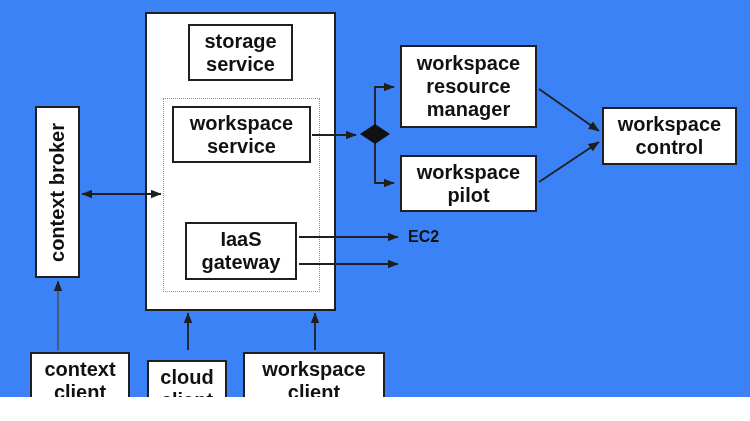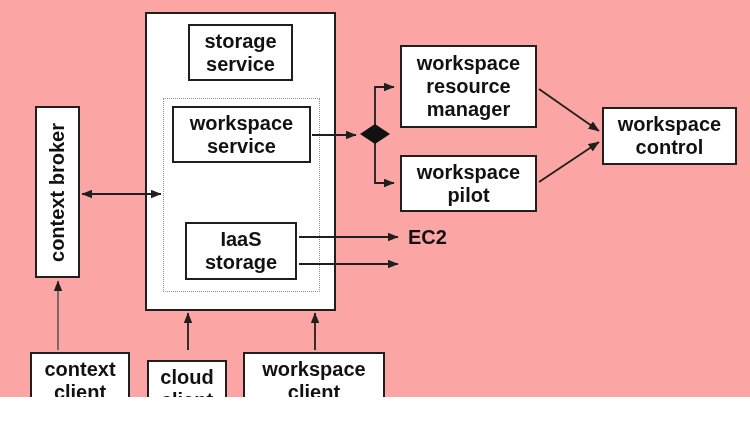--- a/index.html
+++ b/index.html
@@ -1,33 +1,33 @@
 <!DOCTYPE html>
 <html><head>
 <meta charset="utf-8">
 <style>
   html,body{margin:0;padding:0;background:#ffffff;}
   .stage{
-    position:relative;width:750px;height:397px;background:#fca5a5;
+    position:relative;width:750px;height:397px;background:#3b82f6;
     font-family:"Liberation Sans",sans-serif;font-weight:700;color:#111111;
     overflow:hidden;
   }
   .stage *{box-sizing:border-box;}
   .frame{position:absolute;border:2px solid #1f1f1f;background:#ffffff;}
   .dotted{position:absolute;border:1px dotted #8f8f8f;background:#ffffff;}
   .box{
     position:absolute;background:#ffffff;border:2px solid #1f1f1f;
     display:flex;align-items:center;justify-content:center;
     text-align:center;font-size:20px;line-height:23px;white-space:pre-line;
   }
   .vbox span{
     transform:rotate(-90deg);white-space:nowrap;display:block;
   }
   .floatlabel{
-    position:absolute;font-size:20px;line-height:22px;white-space:nowrap;
+    position:absolute;font-size:16px;line-height:22px;white-space:nowrap;
   }
   svg.connectors{position:absolute;left:0;top:0;pointer-events:none;}
 </style>
 </head>
 <body>
 
 <div class="stage">
 
   <div class="frame" style="left:145px;top:12px;width:191px;height:299px;"></div>
 
@@ -70,21 +70,21 @@
 service</span>
   </div>
 
   <div class="box" style="left:172px;top:106px;width:139px;height:57px;">
     <span>workspace
 service</span>
   </div>
 
   <div class="box" style="left:185px;top:222px;width:112px;height:58px;">
     <span>IaaS
-storage</span>
+gateway</span>
   </div>
 
   <div class="box vbox" style="left:35px;top:106px;width:45px;height:172px;">
     <span>context broker</span>
   </div>
 
   <div class="box" style="left:400px;top:45px;width:137px;height:83px;">
     <span>workspace
 resource
 manager</span>

